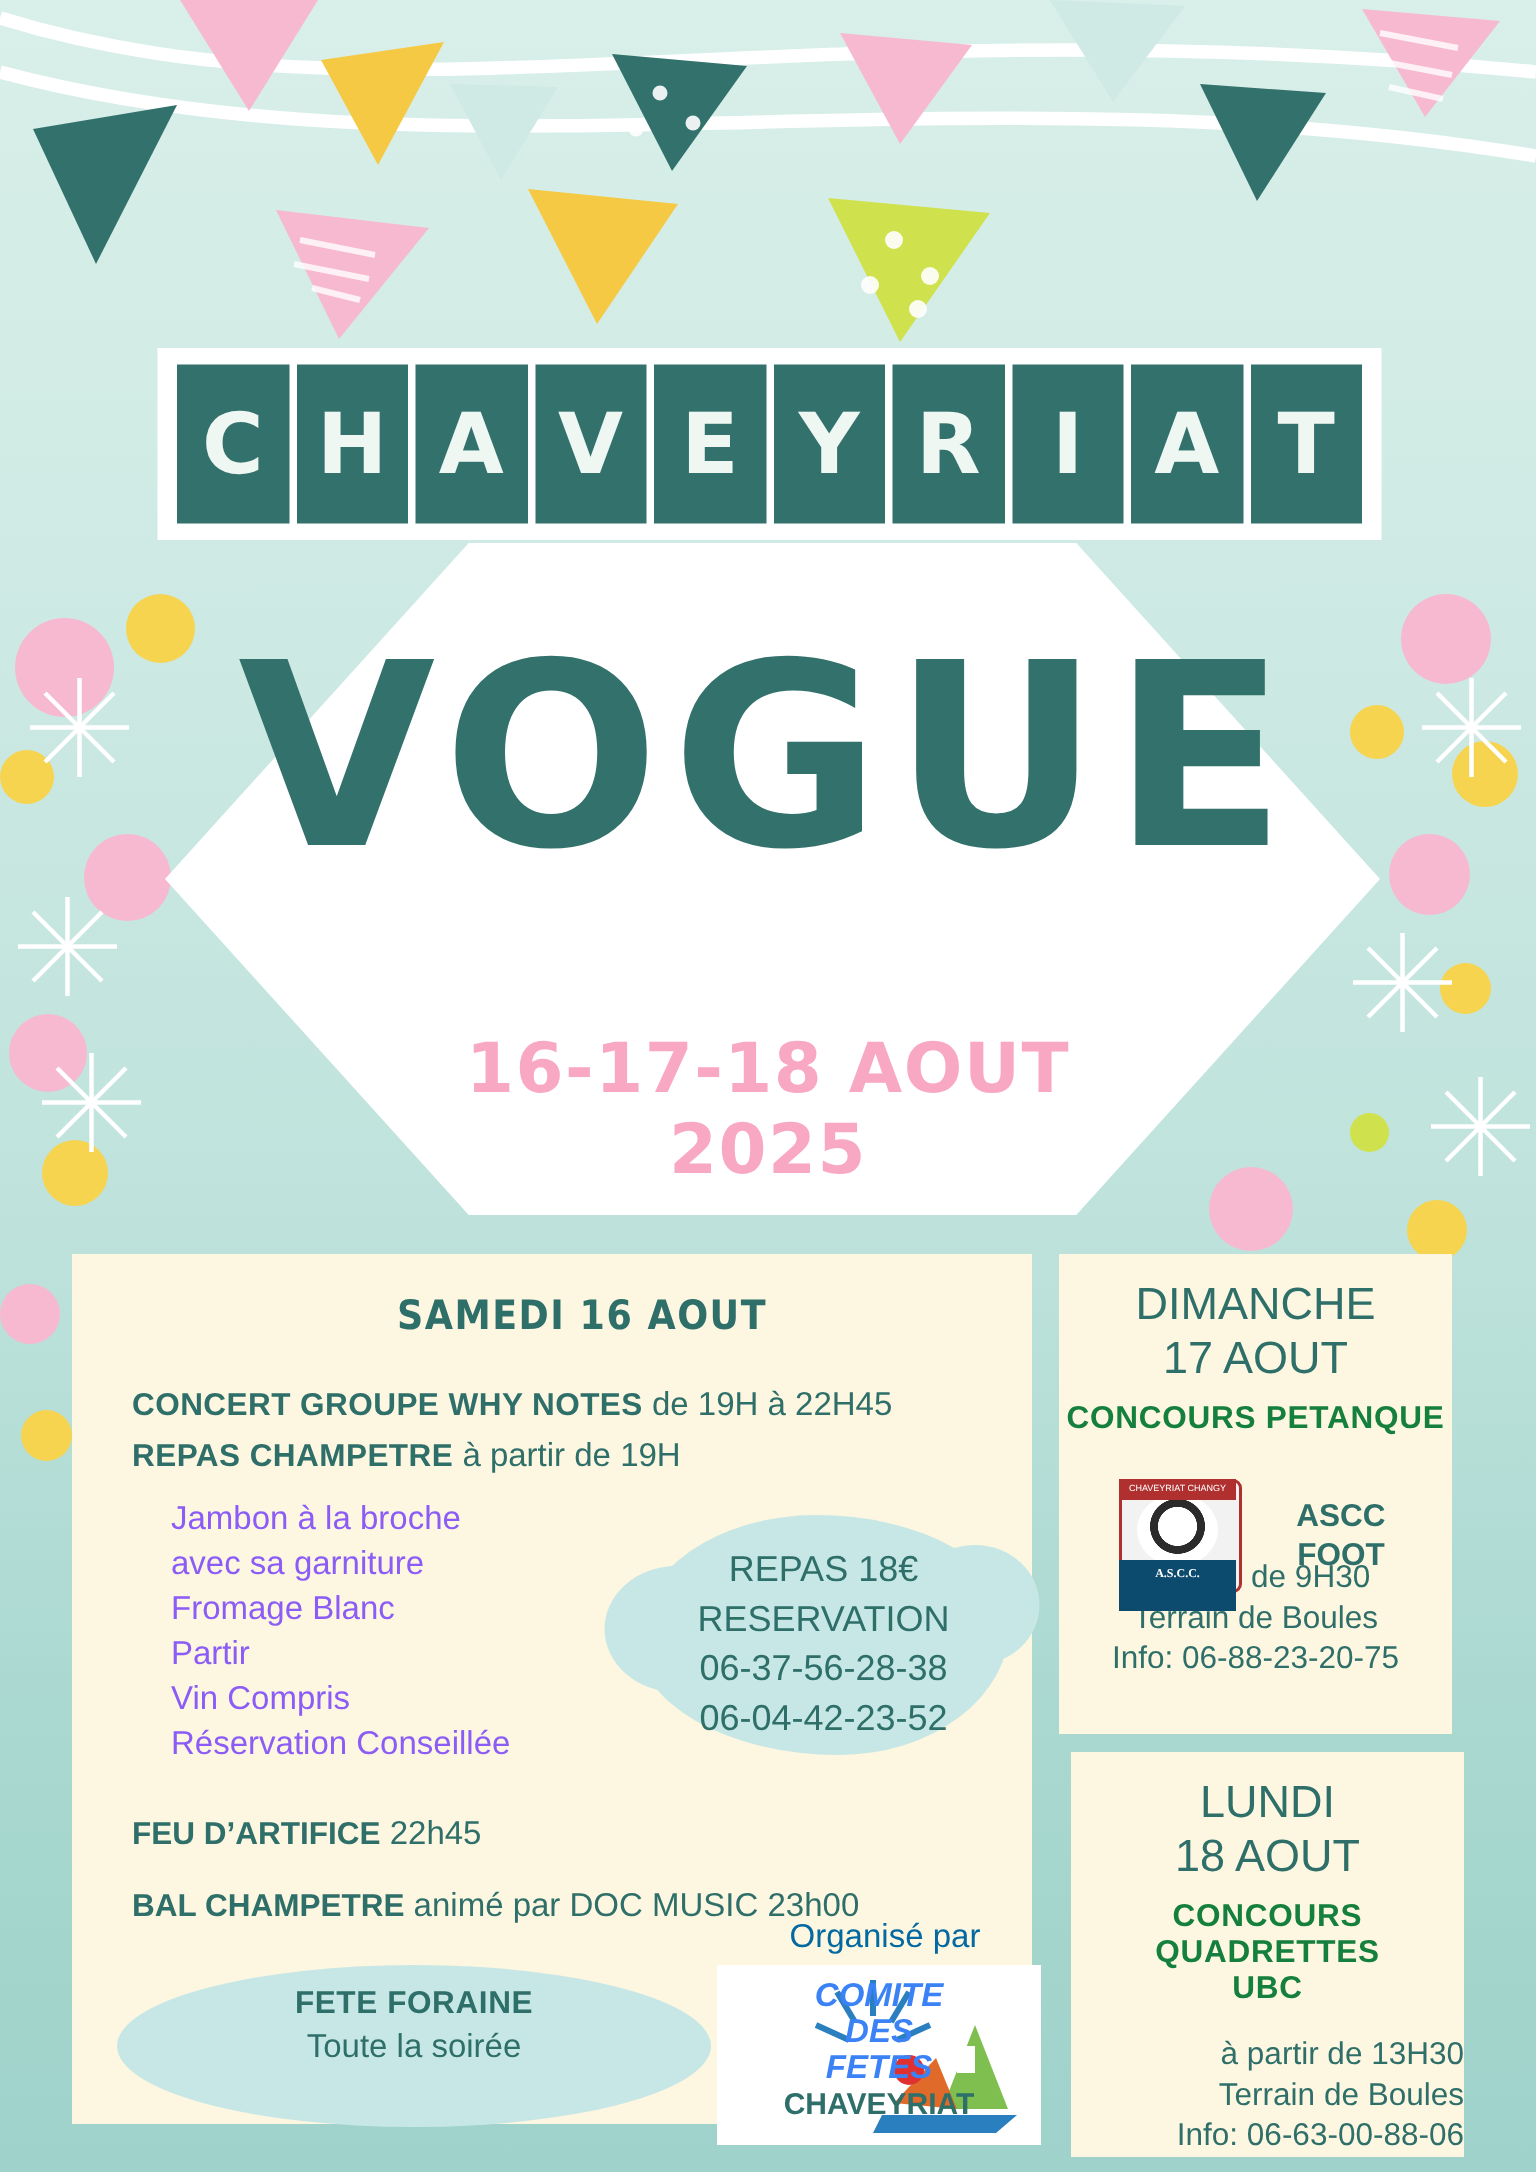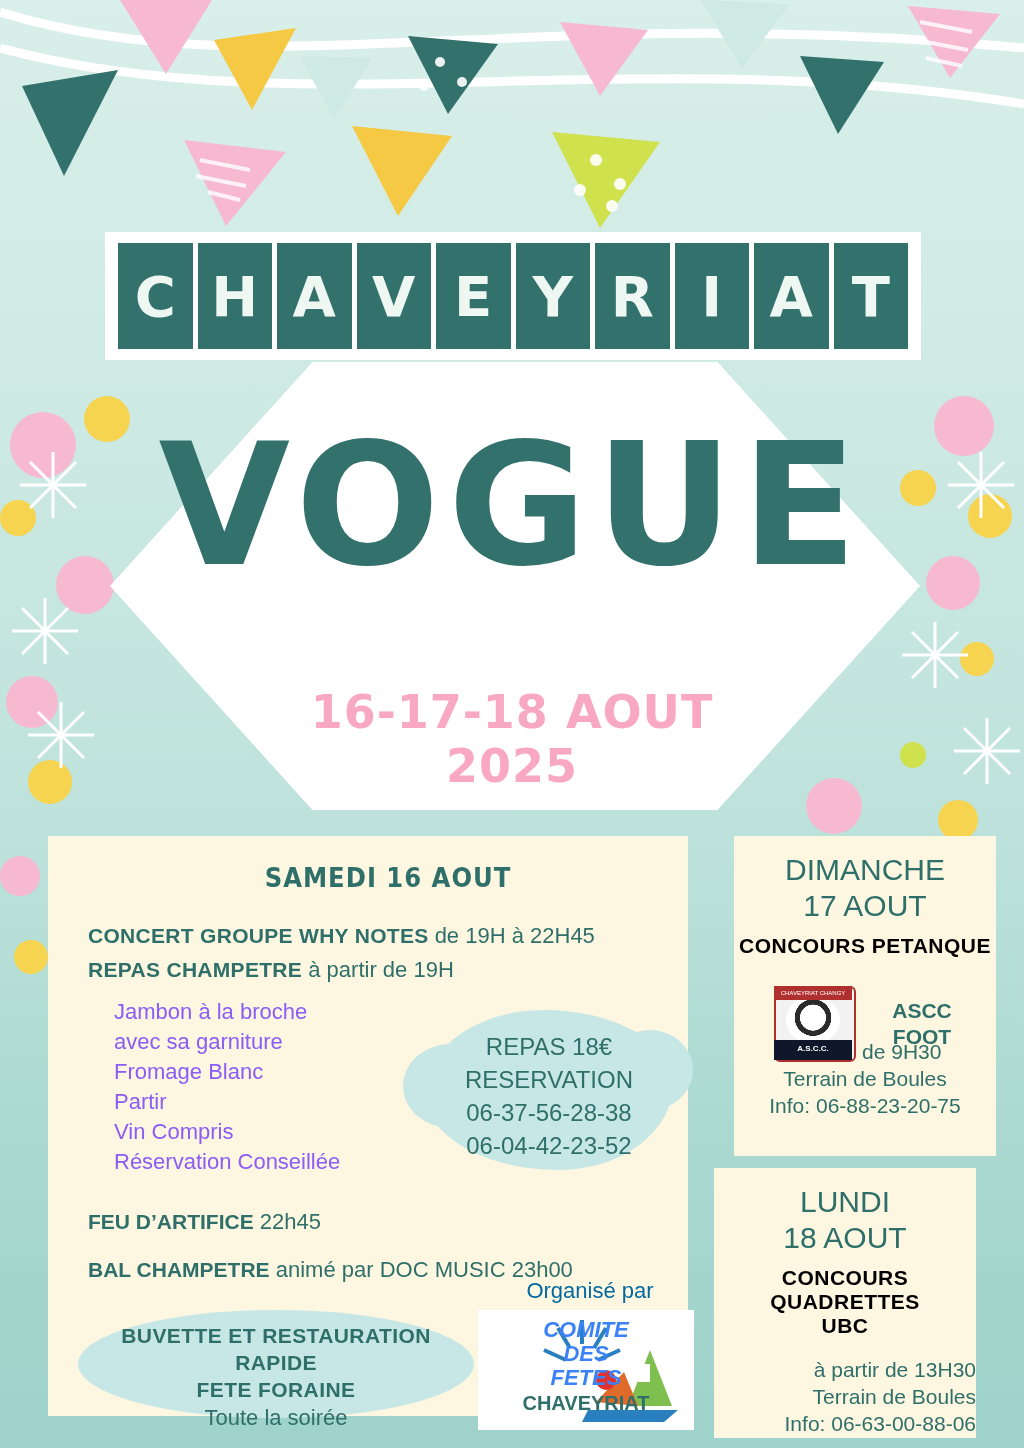--- a/index.html
+++ b/index.html
@@ -48,21 +48,21 @@
     font-family:"DejaVu Sans", sans-serif;font-weight:700;
     font-size:46px;line-height:54px;color:#f9a8c4;letter-spacing:1px;
   }
 
   
   .panel-left{
     position:absolute;left:48px;top:836px;width:640px;height:580px;
     background:#fdf6e0;
   }
   .panel-right-top{
-    position:absolute;left:734px;top:836px;width:262px;height:320px;
+    position:absolute;left:706px;top:836px;width:262px;height:320px;
     background:#fdf6e0;
   }
   .panel-right-bottom{
     position:absolute;left:714px;top:1168px;width:262px;height:270px;
     background:#fdf6e0;
   }
 
   .l-title{
     text-align:center;color:#2f6f6a;font-weight:700;
     font-family:"DejaVu Sans Condensed","Liberation Sans",sans-serif;
@@ -119,37 +119,37 @@
   .logo-sub{
     position:absolute;left:478px;top:1392px;width:216px;text-align:center;
     color:#2f6f6a;font-weight:700;font-size:20px;z-index:4;
   }
 
   .r-title{
     text-align:center;color:#2f6f6a;font-weight:400;
     font-size:30px;line-height:36px;margin-top:16px;
   }
   .r-sub{
-    text-align:center;color:#000000;font-weight:700;font-size:21px;
+    text-align:center;color:#15803d;font-weight:700;font-size:21px;
     letter-spacing:.5px;margin-top:10px;
   }
   .r-info{
     text-align:center;color:#2f6f6a;font-size:21px;line-height:27px;margin-top:8px;
   }
   .crest{
     position:absolute;left:40px;top:150px;width:78px;height:72px;
     background:#f2f2f2;border:2px solid #b03030;border-radius:6px;
   }
   .crest-in{
     position:absolute;left:52px;top:160px;width:54px;height:48px;border-radius:50%;
     background:radial-gradient(circle at 50% 45%, #fff 0 34%, #2b2b2b 35% 48%, #fff 49% 100%);
   }
   .crest-cap{position:absolute;left:40px;top:150px;width:78px;height:14px;background:#b03030;}
   .crest-cap span{display:block;text-align:center;color:#fff;font-size:6px;line-height:14px;}
-  .crest-foot{position:absolute;left:40px;top:204px;width:78px;height:20px;background:#0f172a;}
+  .crest-foot{position:absolute;left:40px;top:204px;width:78px;height:34px;background:#0c4a6e;font-family:Liberation Serif, serif;}
   .crest-foot span{display:block;text-align:center;color:#fff;font-size:8px;line-height:18px;font-weight:700;}
   .ascc{
     position:absolute;left:128px;top:162px;width:120px;text-align:center;
     color:#2f6f6a;font-weight:700;font-size:21px;line-height:26px;
   }
 </style>
 </head>
 <body>
 
 <div class="poster">
@@ -330,21 +330,20 @@
   <div class="cloud"></div>
   <div class="cloud-txt">
     <div>REPAS 18€</div>
     <div>RESERVATION</div>
     <div>06-37-56-28-38</div>
     <div>06-04-42-23-52</div>
   </div>
 
   <div class="ellipse"></div>
   <div class="ellipse-txt">
-    <div class="b">BUVETTE ET RESTAURATION RAPIDE</div>
     <div class="b">FETE FORAINE</div>
     <div class="n">Toute la soirée</div>
   </div>
 
   <div class="orga">Organisé par</div>
   <div class="logo-box"></div>
   <svg style="position:absolute;left:478px;top:1310px;" width="216" height="120">
     <g stroke="#2a7fbf" stroke-width="4">
       <line x1="104" y1="10" x2="104" y2="34"></line>
       <line x1="80" y1="18" x2="92" y2="38"></line>

